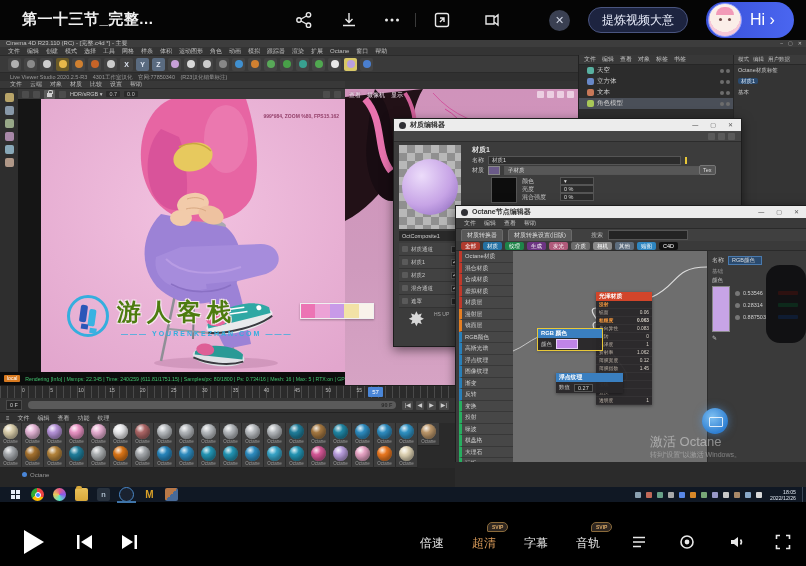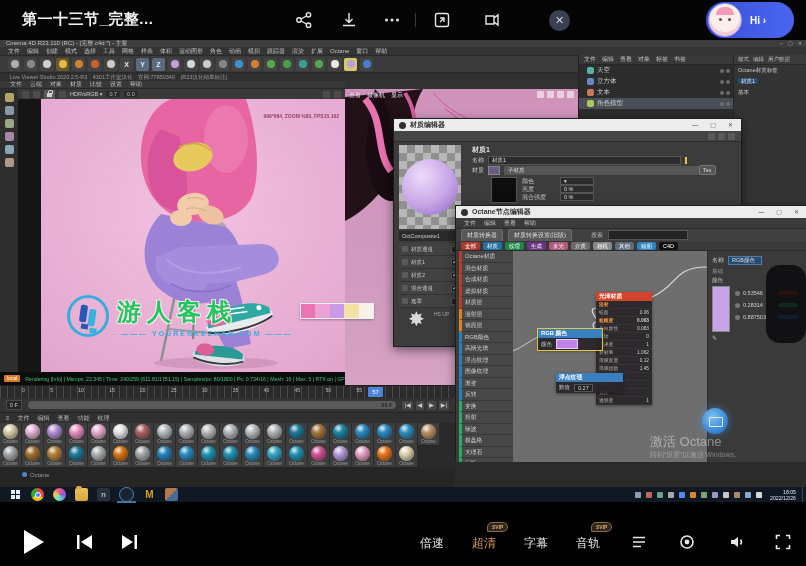--- a/index.html
+++ b/index.html
@@ -14,21 +14,21 @@
   .close-circle{position:absolute;left:549px;top:10px;width:21px;height:21px;border-radius:50%;background:#3a4052;
                 color:#cfd4e2;font-size:11px;text-align:center;line-height:21px;}
   .summarize{position:absolute;left:588px;top:7px;height:24px;padding:0 13px;border-radius:13px;background:#1d2440;
              border:1px solid #4a5580;color:#e8ecfa;font-size:12px;line-height:24px;}
   .avatar-pill{position:absolute;left:706px;top:2px;width:88px;height:36px;border-radius:18px;
                background:linear-gradient(90deg,#3950d8,#4a66f0);display:flex;align-items:center;}
   .avatar{width:32px;height:32px;margin-left:2px;border-radius:50%;background:radial-gradient(circle at 50% 40%,#fbeee8 60%,#f6c8d8 61%);
           position:relative;overflow:hidden;border:1px solid #8fa0ff;}
   .avatar:before{content:"";position:absolute;left:7px;top:3px;width:18px;height:8px;border-radius:8px 8px 0 0;background:#f29ab8;}
   .avatar:after{content:"";position:absolute;left:10px;top:14px;width:3px;height:3px;border-radius:50%;background:#704848;box-shadow:9px 0 0 #704848;}
-  .hi-label{color:#fff;font-size:10px;margin-left:8px;font-weight:700;}
+  .hi-label{color:#fff;font-size:16px;margin-left:8px;font-weight:400;}
   
   .video{position:absolute;left:0;top:40px;width:806px;height:462px;background:#333;}
   .c4d-titlebar{position:absolute;left:0;top:0;width:806px;height:7px;background:#3d3d3d;font-size:6px;line-height:7px;color:#c4c4c4;padding-left:6px;box-sizing:border-box;}
   .c4d-winbtns{position:absolute;right:4px;top:0;font-size:5px;color:#bbb;line-height:7px;}
   .c4d-menubar{position:absolute;left:0;top:7px;width:806px;height:9px;background:#343434;display:flex;gap:7px;align-items:center;padding-left:8px;border-bottom:1px solid #2a2a2a;box-sizing:border-box;}
   .c4d-menubar span{font-size:6px;color:#c0c0c0;white-space:nowrap;}
   .c4d-toolbar{position:absolute;left:0;top:16px;width:578px;height:17px;background:#3a3a3a;display:flex;gap:3px;align-items:center;padding-left:8px;border-bottom:1px solid #2a2a2a;box-sizing:border-box;}
   .tbi{width:13px;height:13px;border-radius:2px;background:#444;display:flex;align-items:center;justify-content:center;position:relative;flex:none;}
   .tbi .dot{width:8px;height:8px;border-radius:50%;display:block;}
   .tbi b{position:absolute;font-size:7px;color:#dfe6f2;font-weight:700;}
@@ -46,21 +46,21 @@
   .lockbox:after{content:"";position:absolute;left:4px;top:0px;width:3px;height:3px;border:1px solid #d0d0d0;border-bottom:none;border-radius:2px 2px 0 0;}
   .lv-mode{font-size:5.5px;color:#c8c8c8;}
   .lv-field{font-size:5.5px;color:#bbb;background:#2a2a2a;padding:0 3px;border-radius:1px;}
   .renderarea{position:absolute;left:23px;top:10px;width:304px;height:273px;overflow:hidden;}
   .vp-info{position:absolute;right:6px;top:14px;font-size:5px;color:#93406a;font-weight:600;}
   
   .logo{position:absolute;left:26px;top:196px;display:flex;align-items:center;gap:8px;}
   .logo-circle{width:42px;height:42px;border-radius:50%;border:3px solid #35aede;box-sizing:border-box;background:rgba(255,255,255,.06);position:relative;}
   .logo-circle:before{content:"";position:absolute;left:10px;top:7px;width:7px;height:17px;background:#2a56b8;border-radius:2px;transform:rotate(8deg);box-shadow:9px 3px 0 #39b2e2;}
   .logo-circle:after{content:"";position:absolute;left:11px;top:26px;width:7px;height:5px;background:#2a56b8;transform:rotate(8deg);box-shadow:9px 3px 0 #39b2e2;}
-  .logo-cn{font-size:24px;font-weight:800;color:#22c55e;text-shadow:1px 1px 0 #f6e6ef,-1px -1px 0 #f6e6ef,1px -1px 0 #f6e6ef,-1px 1px 0 #f6e6ef;letter-spacing:6px;}
+  .logo-cn{font-size:24px;font-weight:800;color:#4d7c0f;text-shadow:1px 1px 0 #f6e6ef,-1px -1px 0 #f6e6ef,1px -1px 0 #f6e6ef,-1px 1px 0 #f6e6ef;letter-spacing:6px;}
   .logo-en{font-size:7px;color:#35aede;letter-spacing:2px;font-weight:700;text-align:center;margin-top:2px;}
   .logo-en:before,.logo-en:after{content:"———";margin:0 4px;color:#35aede;}
   
   .palette{position:absolute;left:300px;top:263px;width:72px;height:14px;display:flex;border:1px solid #f0f0f0;box-shadow:0 1px 2px rgba(0,0,0,.3);}
   .palette div{flex:1;}
   
   .vpB{position:absolute;left:345px;top:49px;width:233px;height:296px;background:linear-gradient(180deg,#d093bb,#cf9abd 60%,#d6a3c4);overflow:hidden;}
   .vpB-menus{position:absolute;left:4px;top:2px;display:flex;gap:6px;}
   .vpB-menus span{font-size:6px;color:#f0e4ee;text-shadow:0 0 2px rgba(60,20,50,.6);}
   .vpB-nav{position:absolute;right:4px;top:2px;display:flex;gap:3px;}
@@ -213,20 +213,21 @@
       </svg>
     <div class="tb-divider"></div>
     <svg class="tb-icon" style="left:433px" viewBox="0 0 18 18" fill="none" stroke="currentColor" stroke-width="1.4">
         <rect x="2.5" y="2.5" width="13" height="13" rx="2"></rect>
         <path d="M11 7l-4 4M7 7h4v4"></path>
       </svg>
     <svg class="tb-icon" style="left:482px" viewBox="0 0 18 18" fill="none" stroke="currentColor" stroke-width="1.4">
         <path d="M4 5h8v8H4zM12 7l4-3v10l-4-3"></path>
       </svg>
     <div class="close-circle">✕</div>
+    <div class="summarize">提炼视频大意</div>
     <div class="avatar-pill">
       <div class="avatar"></div>
       <span class="hi-label">Hi ›</span>
     </div>
   </div>
 
   <div class="video">
 
     <div class="c4d-titlebar">
       <span>Cinema 4D R23.110 (RC) - [完整.c4d *] - 主要</span>

